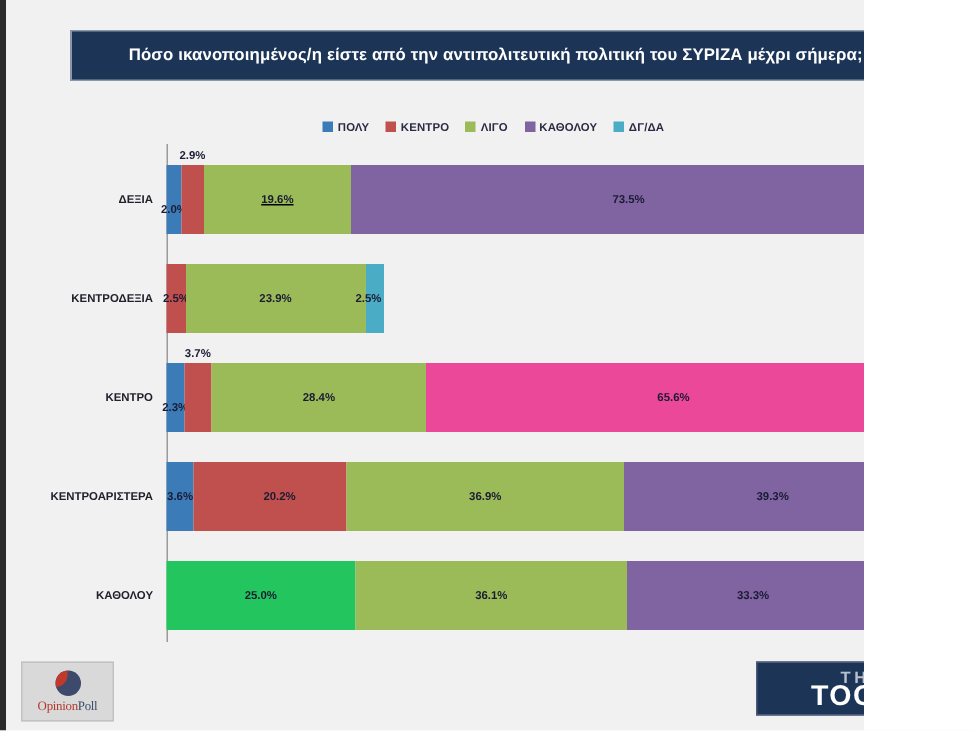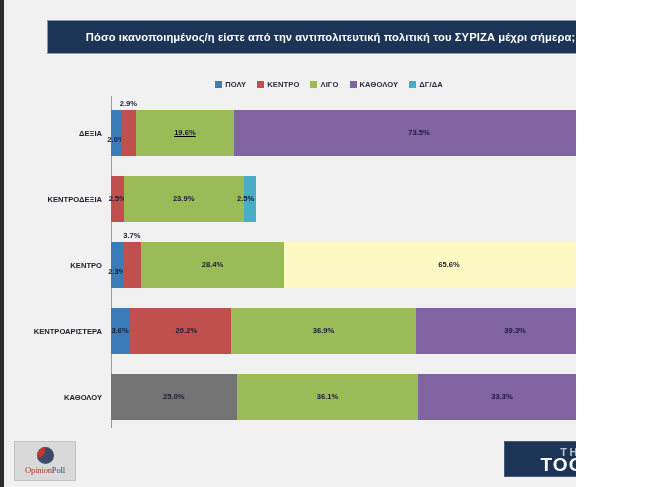--- a/index.html
+++ b/index.html
@@ -296,21 +296,21 @@
           <div class="bar">
             <div class="seg" style="background: rgb(59, 124, 184); width: 2.3%;">
               <span class="seg-label shift-down">2.3%</span>
             </div>
             <div class="seg" style="background: rgb(192, 80, 77); width: 3.7%;">
               <span class="seg-label outside-up">3.7%</span>
             </div>
             <div class="seg" style="background: rgb(155, 187, 89); width: 28.4%;">
               <span class="seg-label">28.4%</span>
             </div>
-            <div class="seg" style="background: #fef9c3; width: 65.6%;">
+            <div class="seg" style="background: #ec4899; width: 65.6%;">
               <span class="seg-label">65.6%</span>
             </div>
           </div>
         </div>
         <div class="row" style="top: 212px;">
           <div class="row-label">ΚΕΝΤΡΟΑΡΙΣΤΕΡΑ</div>
           <div class="bar">
             <div class="seg" style="background: rgb(59, 124, 184); width: 3.6%;">
               <span class="seg-label">3.6%</span>
             </div>
@@ -321,21 +321,21 @@
               <span class="seg-label">36.9%</span>
             </div>
             <div class="seg" style="background: rgb(128, 100, 162); width: 39.3%;">
               <span class="seg-label">39.3%</span>
             </div>
           </div>
         </div>
         <div class="row" style="top: 278px;">
           <div class="row-label">ΚΑΘΟΛΟΥ</div>
           <div class="bar">
-            <div class="seg" style="background: #737373; width: 25%;">
+            <div class="seg" style="background: #22c55e; width: 25%;">
               <span class="seg-label">25.0%</span>
             </div>
             <div class="seg" style="background: rgb(155, 187, 89); width: 36.1%;">
               <span class="seg-label">36.1%</span>
             </div>
             <div class="seg" style="background: rgb(128, 100, 162); width: 33.3%;">
               <span class="seg-label">33.3%</span>
             </div>
           </div>
         </div>

